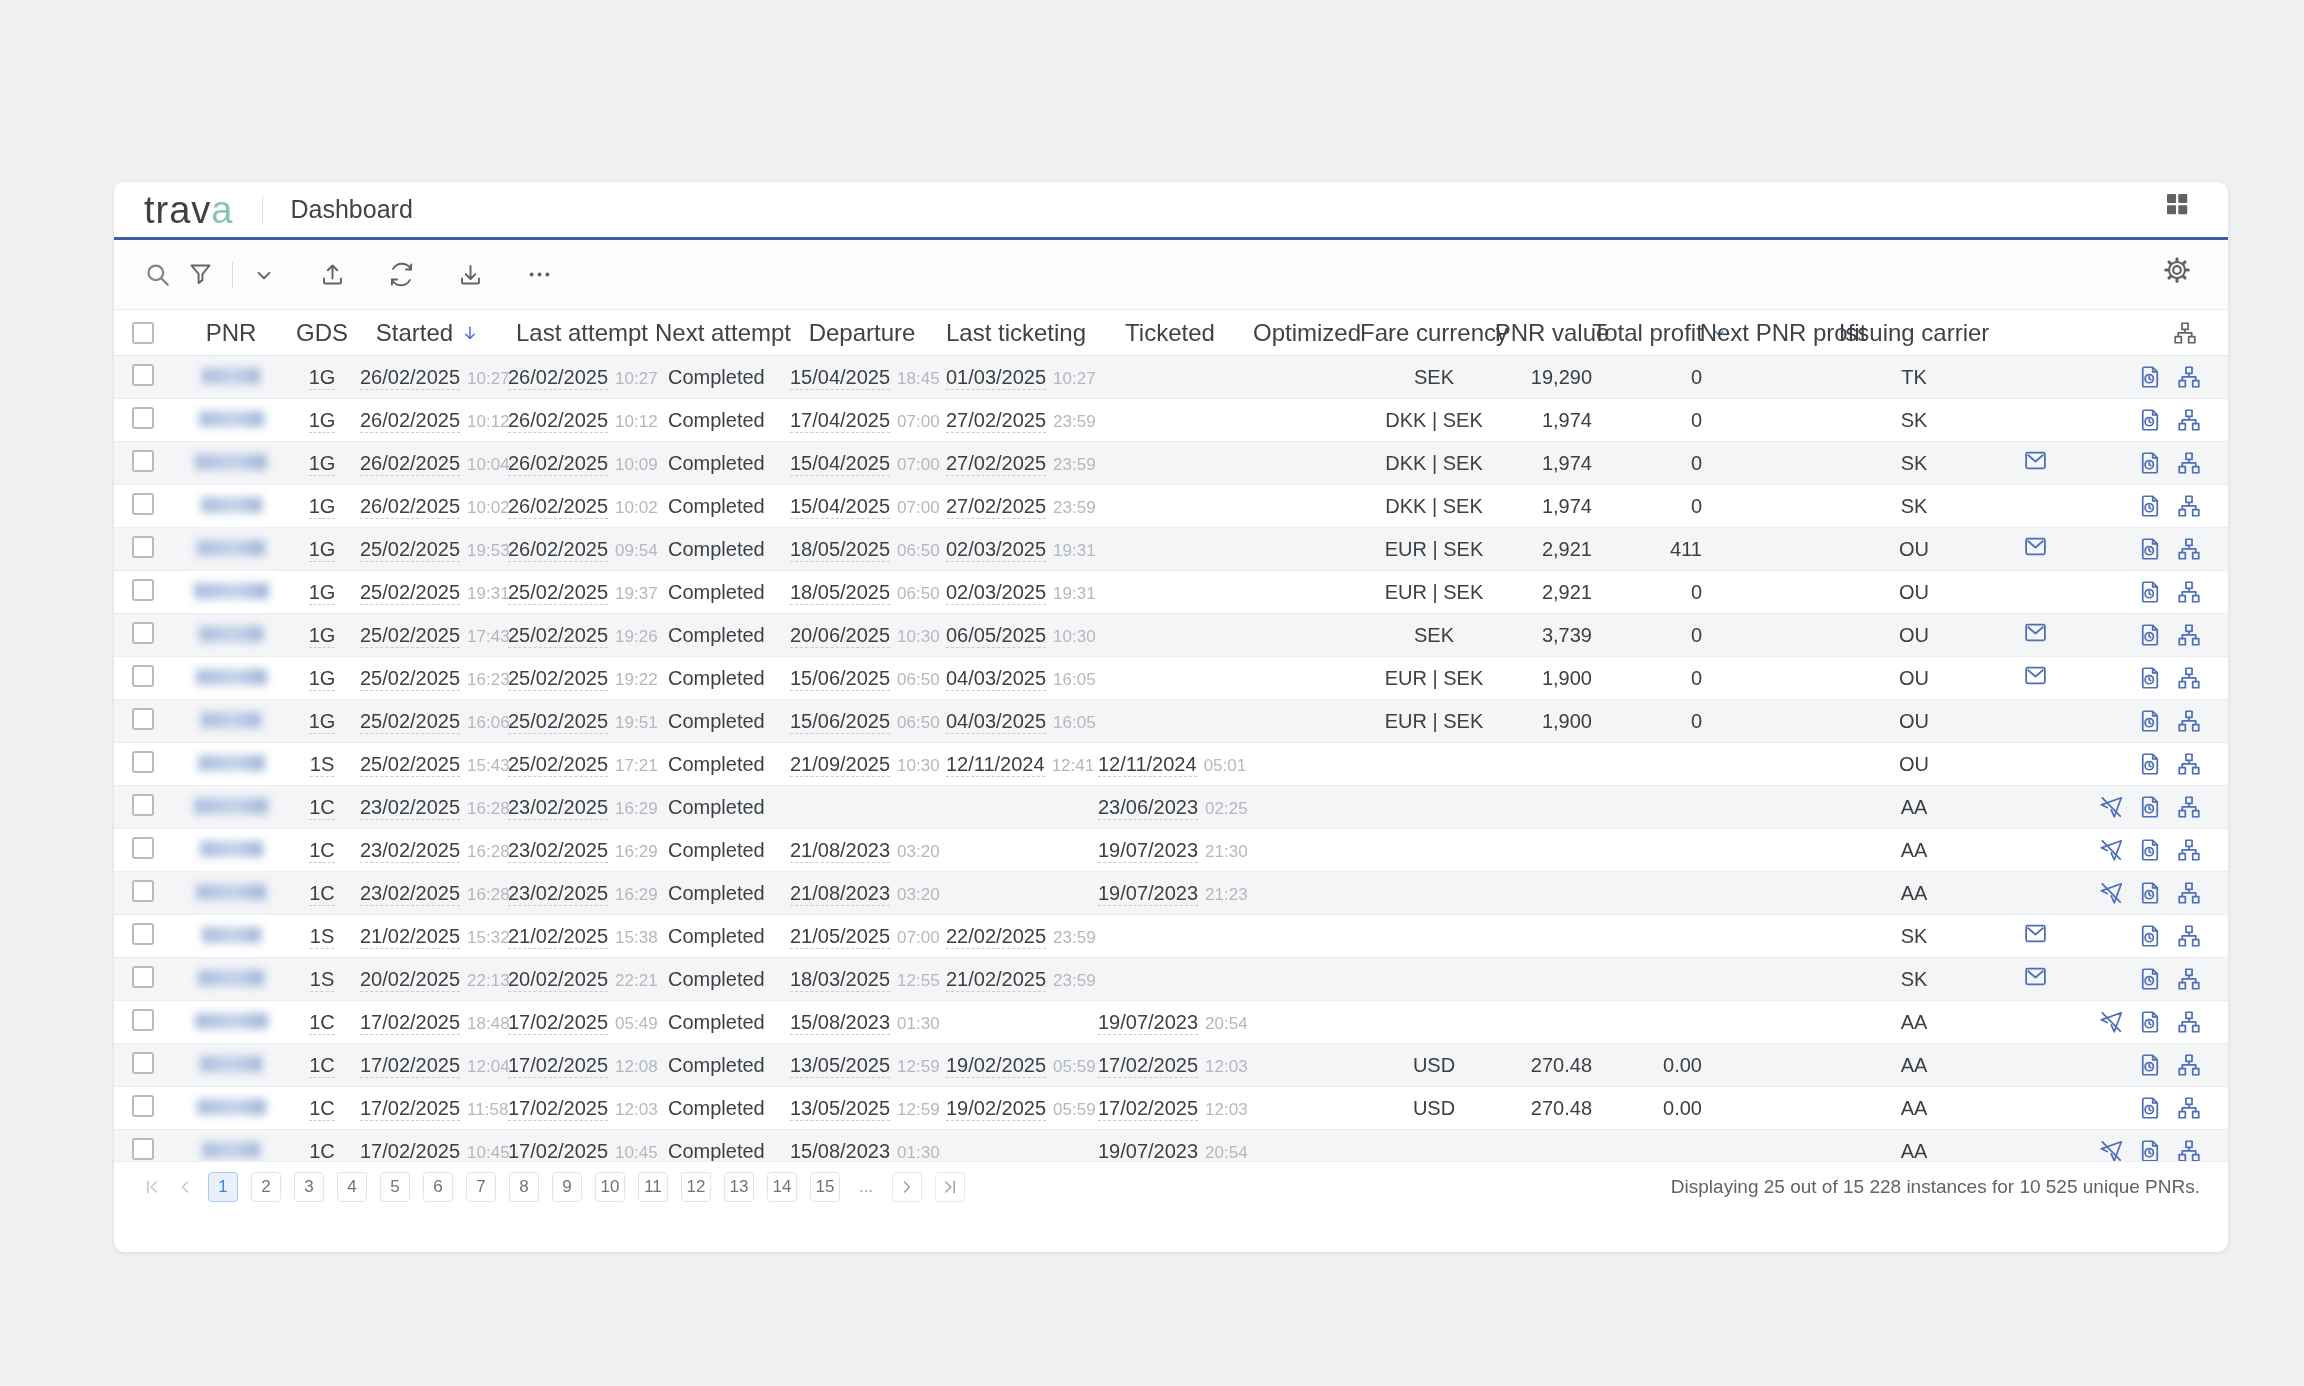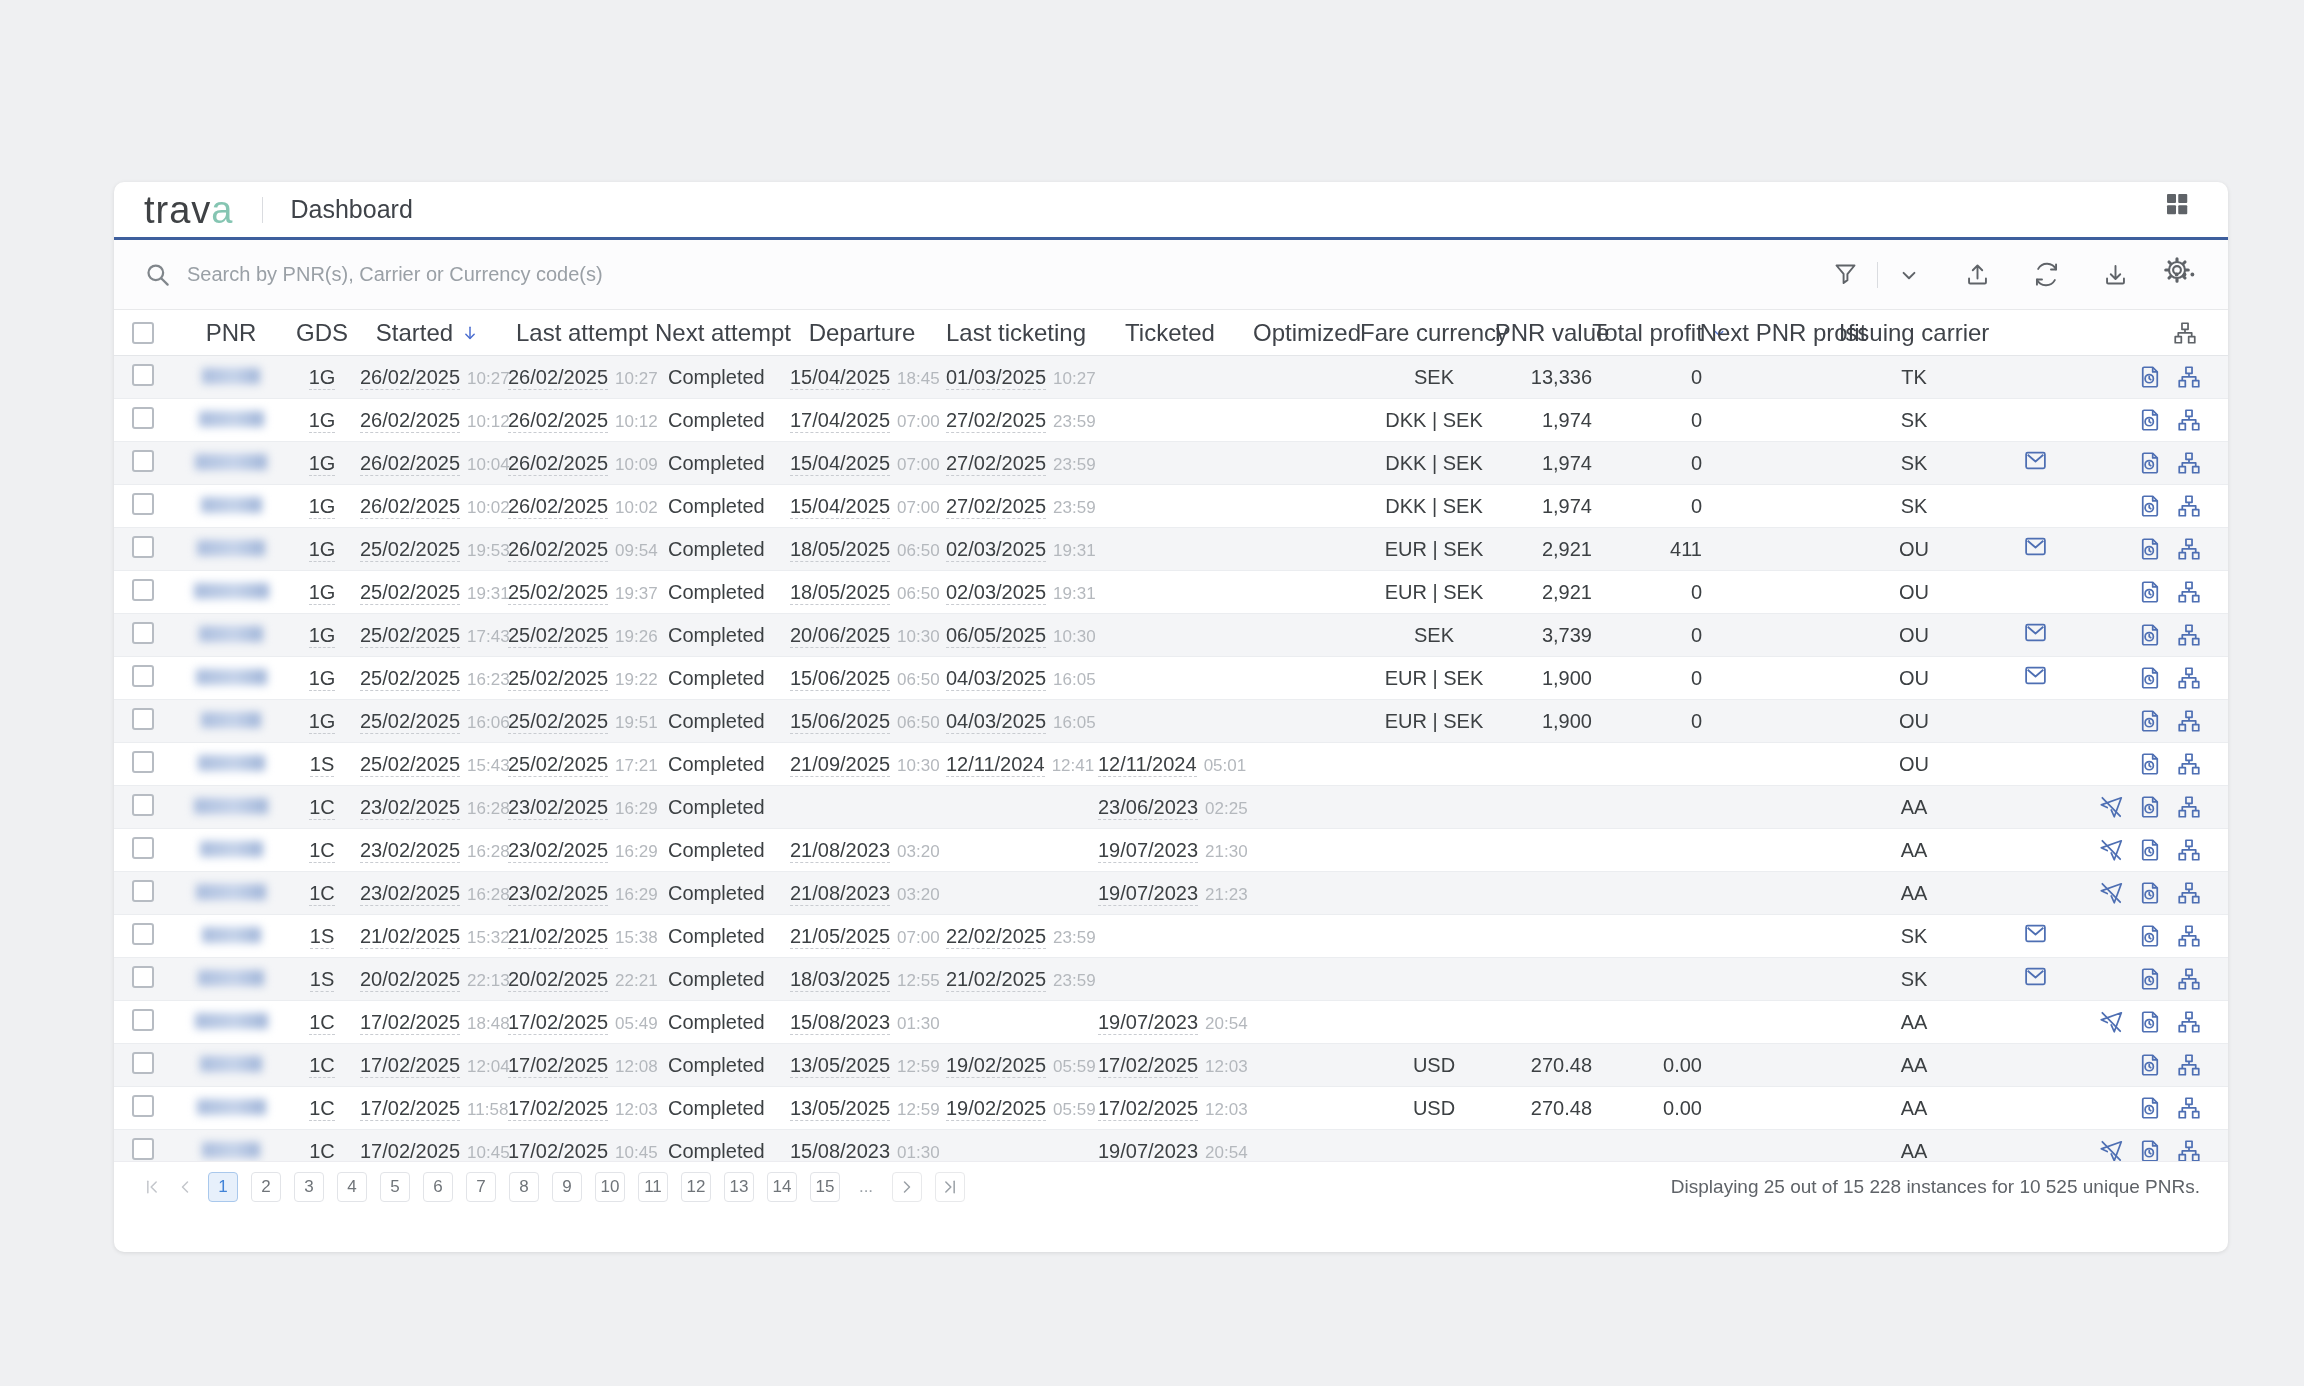--- a/index.html
+++ b/index.html
@@ -122,21 +122,20 @@
     </div>
   </header>
 
   <div class="searchbar">
     <span class="i27 iwrap search-icon">
         <svg viewBox="0 0 24 24">
           <circle cx="10.5" cy="10.5" r="6.5" fill="none" stroke="currentColor" stroke-width="2"></circle>
           <line x1="15.5" y1="15.5" x2="21" y2="21" stroke="currentColor" stroke-width="2" stroke-linecap="round"></line>
         </svg>
       </span>
-    <input class="search-input" type="text" placeholder="Search by PNR(s), Carrier or Currency code(s)" style="">
     <div class="toolbar-icons">
       <button class="icon-btn">
           <span class="i27 iwrap">
             <svg viewBox="0 0 24 24" fill="none" stroke="currentColor" stroke-width="1.7" stroke-linejoin="round">
               <path d="M4 4h16l-6.3 7.6V17l-3.4 2.6v-8.1z"></path>
             </svg>
           </span>
         </button>
       <span class="tb-divider"></span>
       <button class="icon-btn">
@@ -260,21 +259,21 @@
         <div class="tc jc"><span class="pnr-blur" style="width: 58px;"></span></div>
         <div class="tc jc"><span class="u">1G</span></div>
         <div class="tc js"><span class="u">26/02/2025</span><span class="time">10:27</span></div>
         <div class="tc js"><span class="u">26/02/2025</span><span class="time">10:27</span></div>
         <div class="tc js"><span>Completed</span></div>
         <div class="tc js"><span class="u">15/04/2025</span><span class="time">18:45</span></div>
         <div class="tc js"><span class="u">01/03/2025</span><span class="time">10:27</span></div>
         <div class="tc js"></div>
         <div class="tc jc"></div>
         <div class="tc jc">SEK</div>
-        <div class="tc je c-value">13,336</div>
+        <div class="tc je c-value">19,290</div>
         <div class="tc je c-profit">0</div>
         <div class="tc jc"></div>
         <div class="tc jc">TK</div>
         <div class="tc jc c-mail"></div>
         <div class="tc je c-act">
           <span class="iwrap i26">
             <svg viewBox="0 0 24 24" fill="none" stroke="currentColor" stroke-width="1.6" stroke-linejoin="round">
               <path d="M14.5 3h-8A1.2 1.2 0 0 0 5.3 4.2v15.6A1.2 1.2 0 0 0 6.5 21h11a1.2 1.2 0 0 0 1.2-1.2V7.3z"></path>
               <path d="M14.5 3v4.3h4.2"></path>
               <circle cx="11.3" cy="13.5" r="3.8"></circle>

